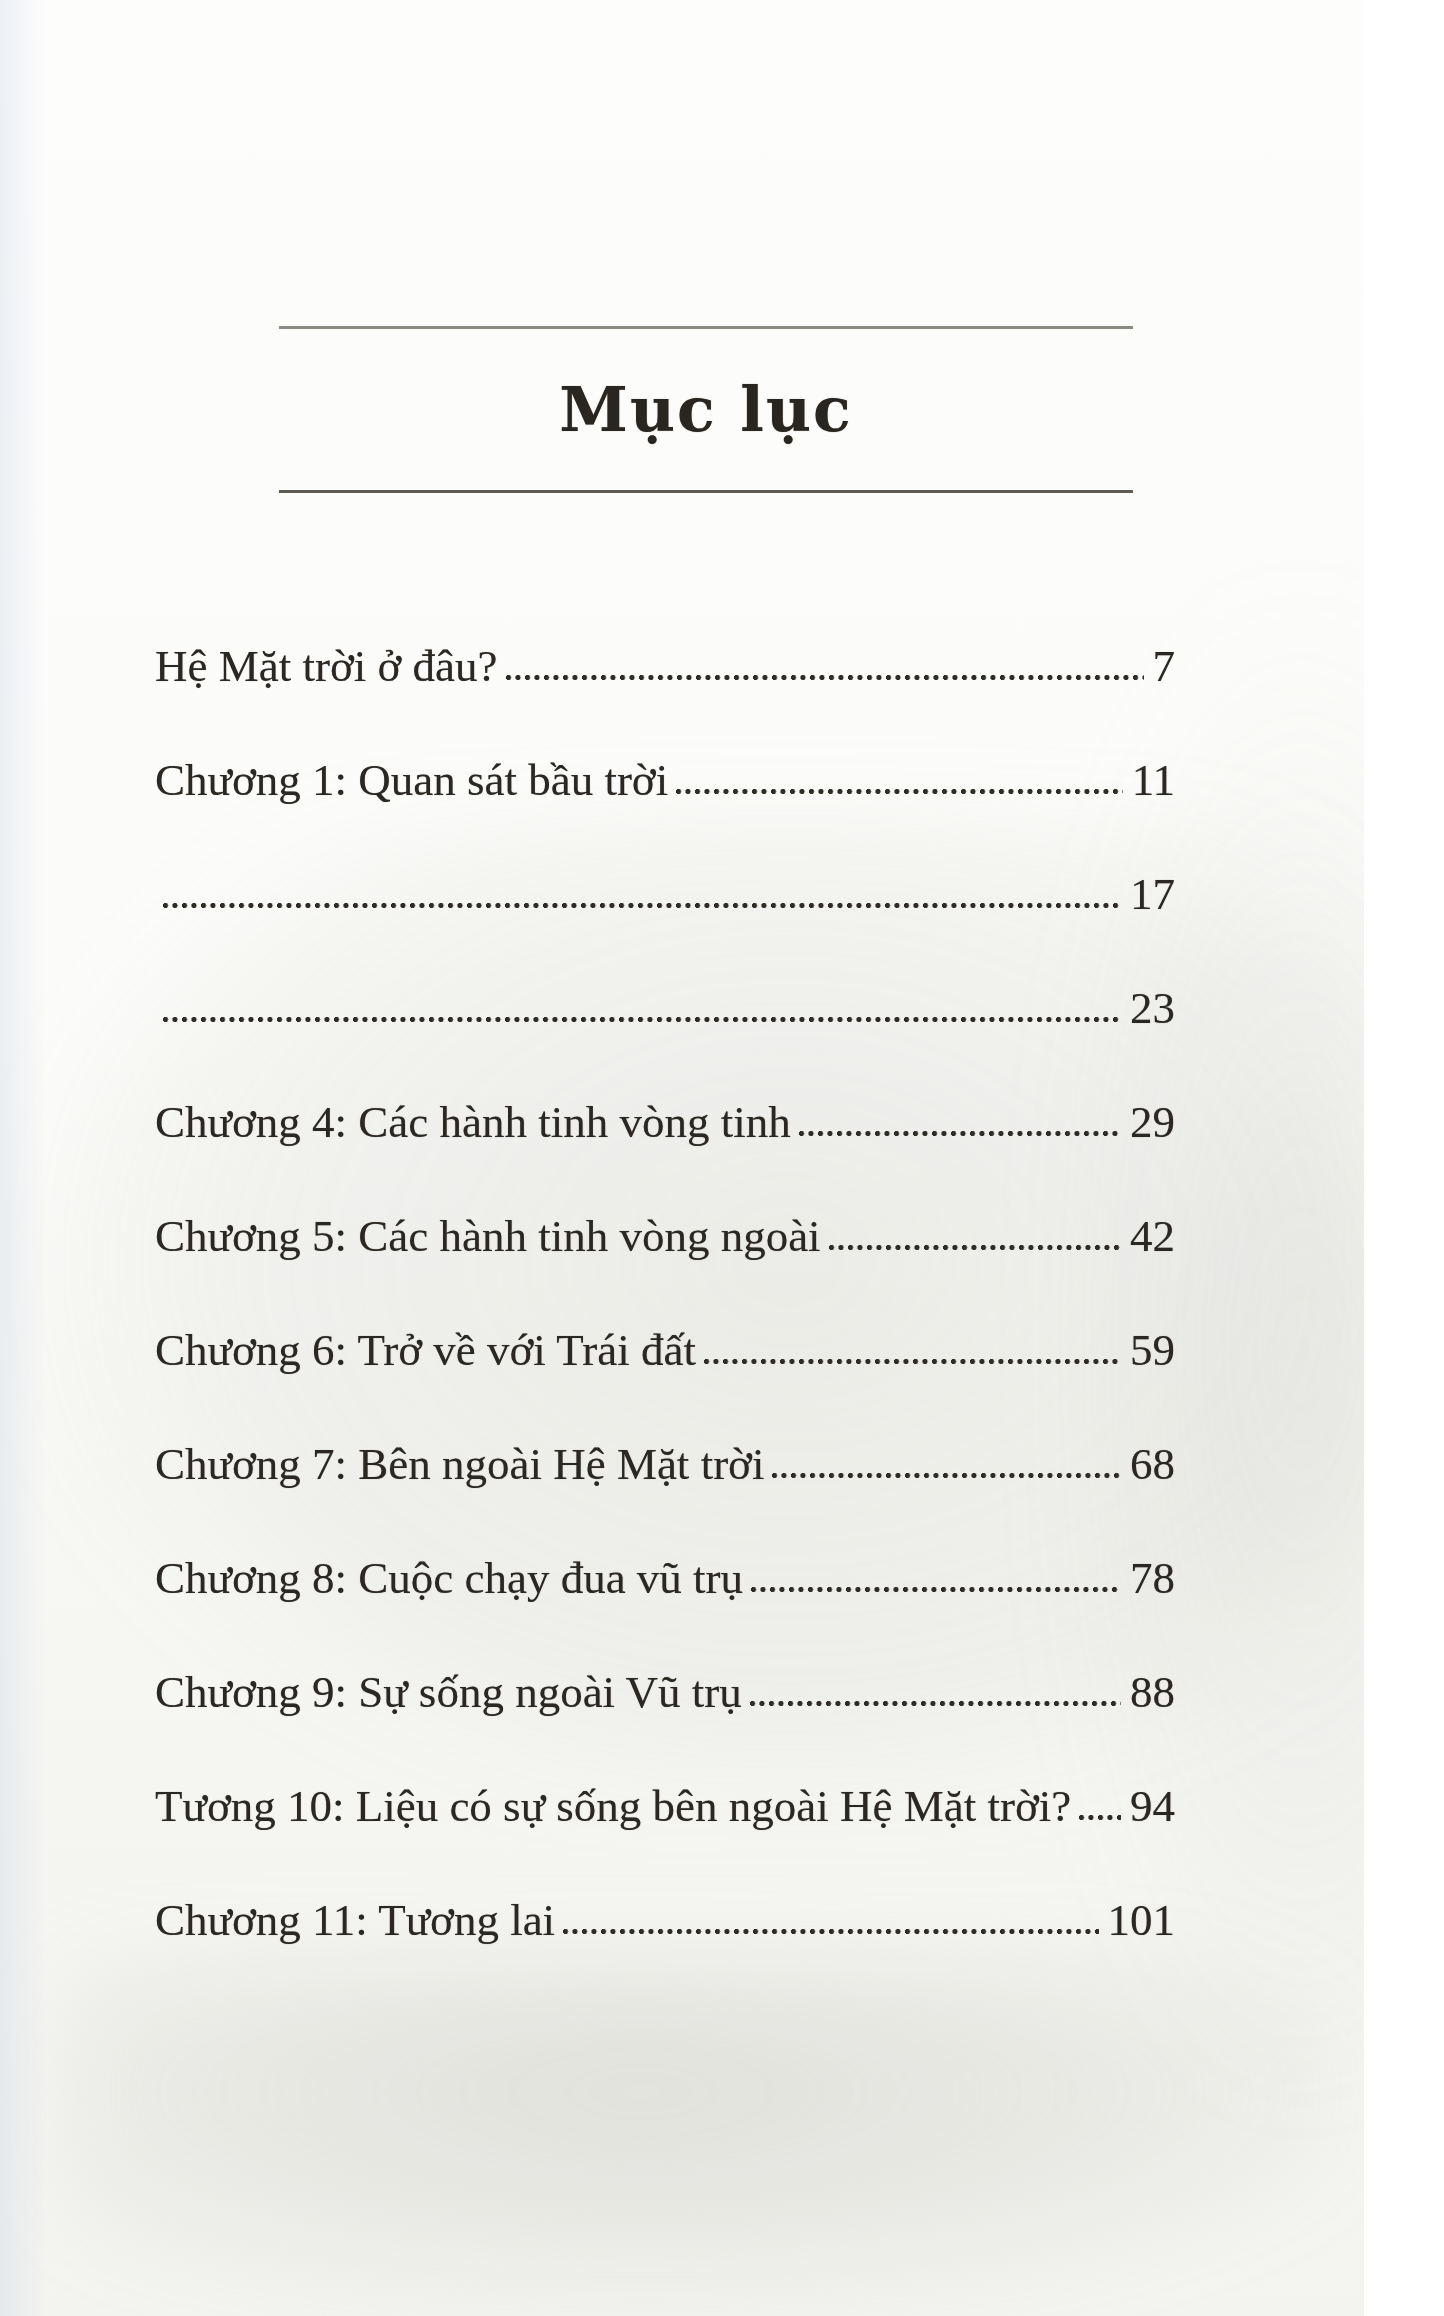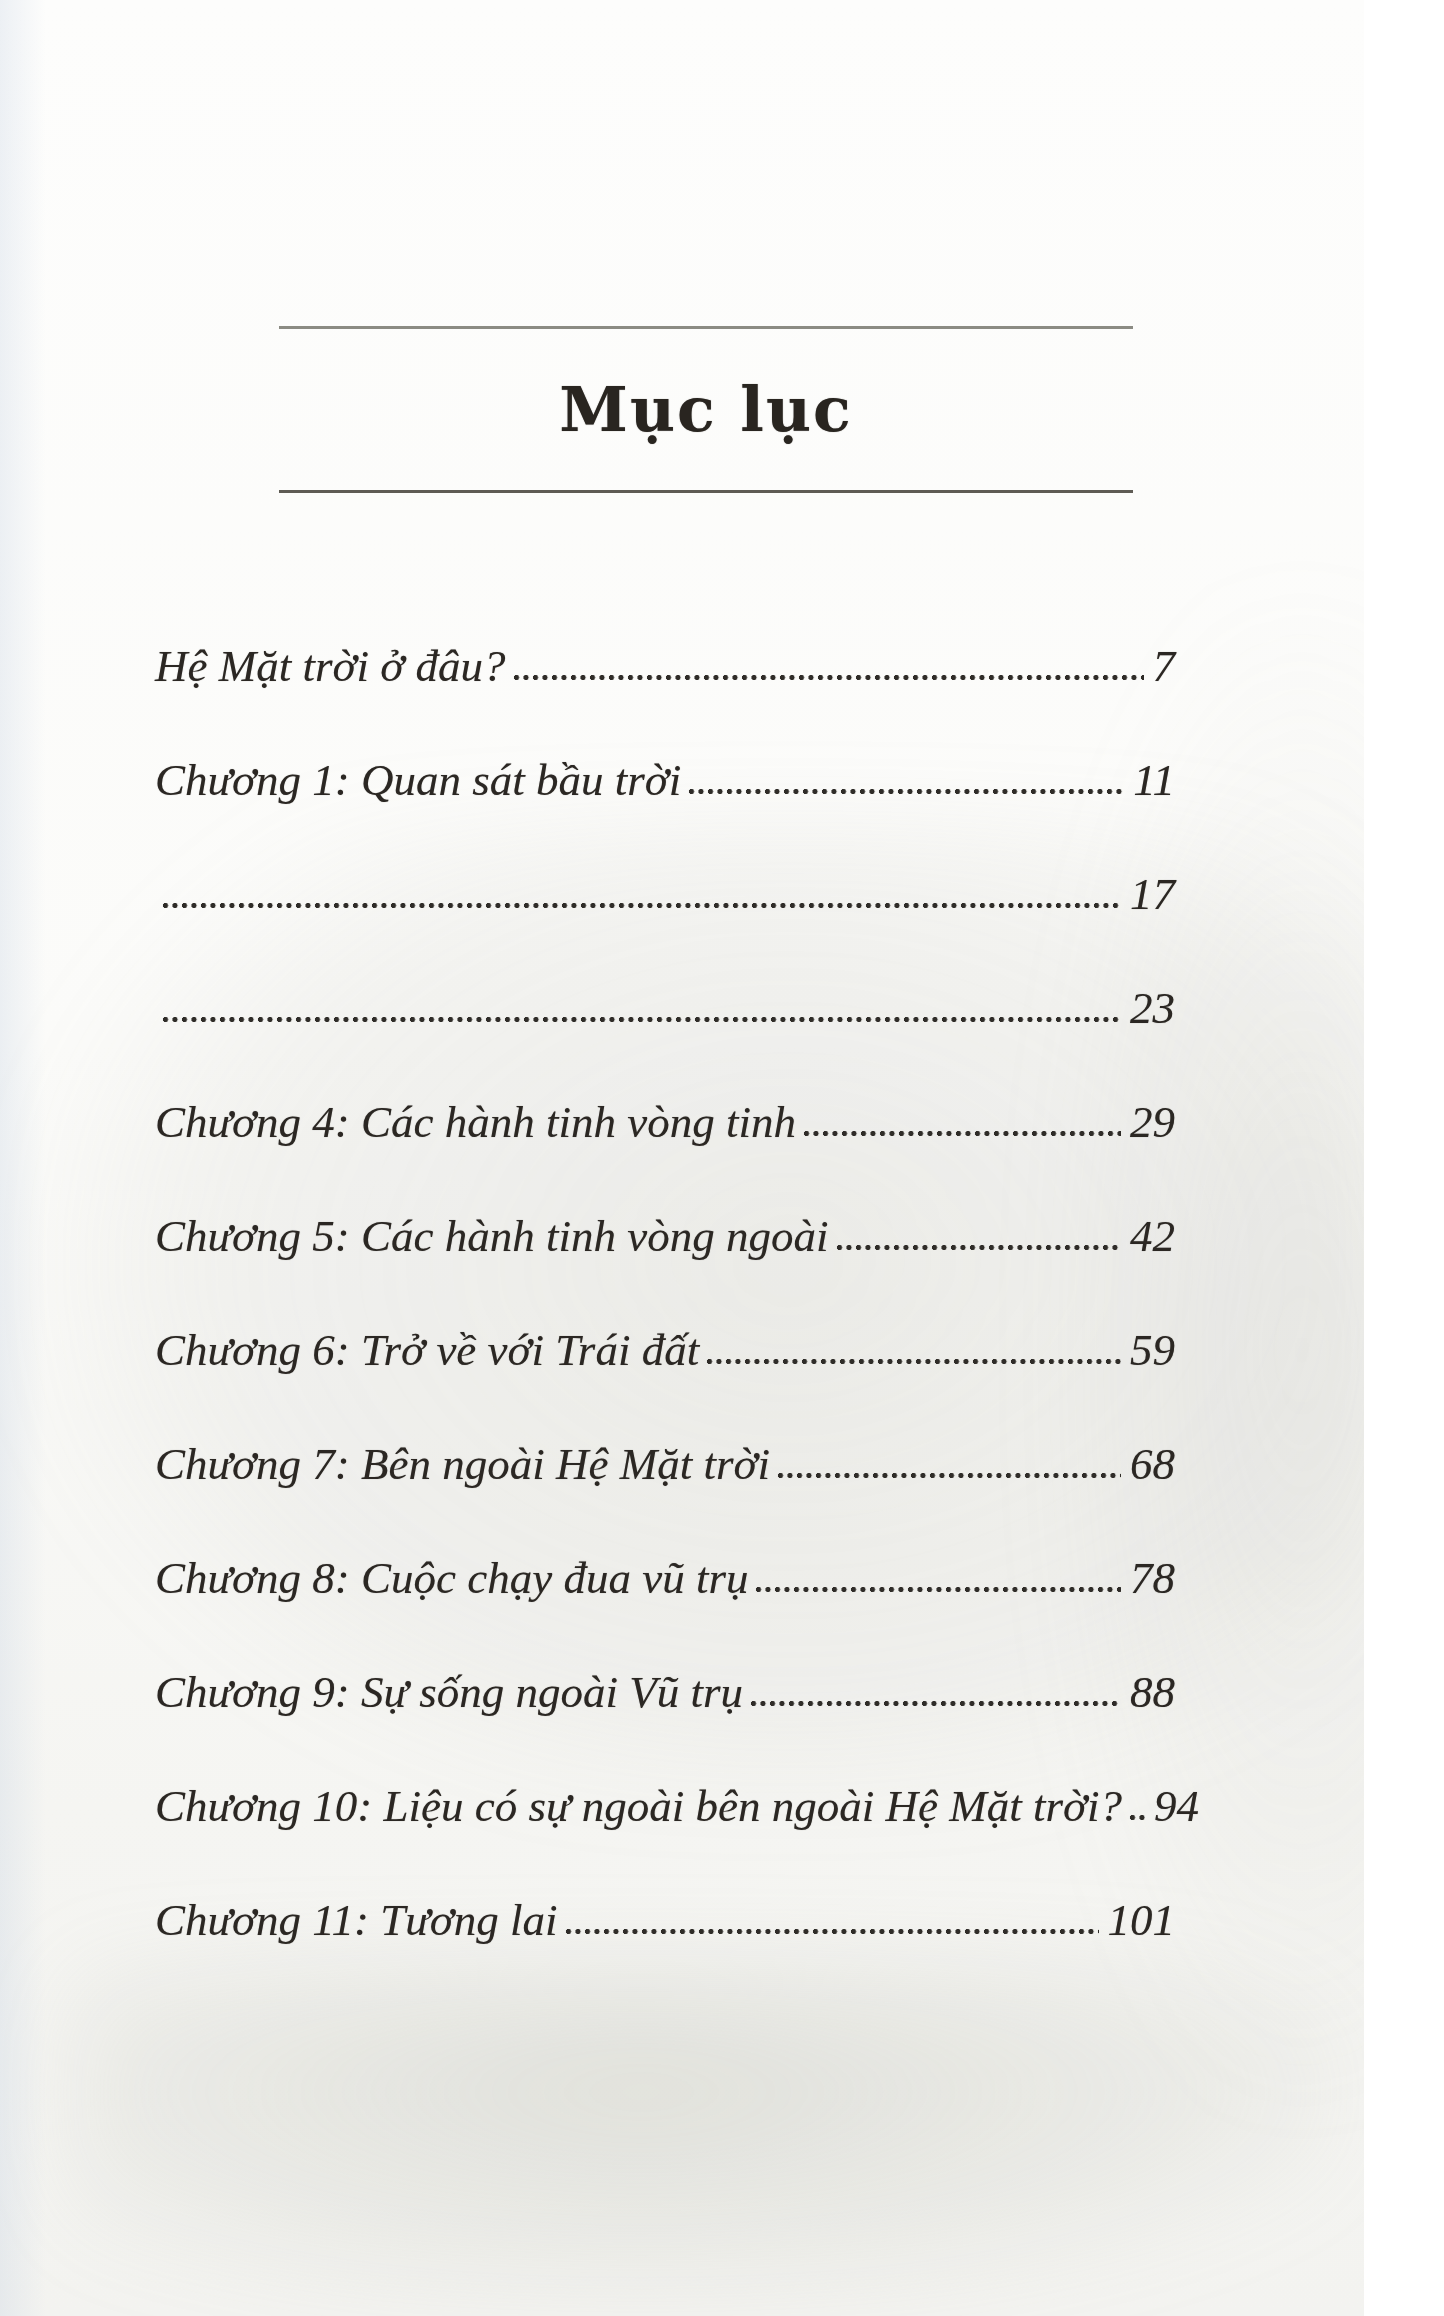--- a/index.html
+++ b/index.html
@@ -69,21 +69,20 @@
   .toc {
     position: absolute;
     left: 155px;
     right: 189px;
     top: 640px;
   }
   .toc-row {
     display: flex;
     align-items: baseline;
     height: 114px;
-    font-style: italic;
   }
   .toc-label {
     white-space: nowrap;
     font-size: 45px;
     color: #2b2723;
     text-shadow: 0 0 1px rgba(43,39,35,0.40);
   }
   .leader {
     flex: 1 1 auto;
     min-width: 16px;
@@ -169,21 +168,21 @@
     <span class="toc-page">78</span>
   </div>
 
   <div class="toc-row">
     <span class="toc-label">Chương 9: Sự sống ngoài Vũ trụ</span>
     <span class="leader"></span>
     <span class="toc-page">88</span>
   </div>
 
   <div class="toc-row">
-    <span class="toc-label">Chương 10: Liệu có sự ngoài bên ngoài Hệ Mặt trời?</span>
+    <span class="toc-label">Tương 10: Liệu có sự sống bên ngoài Hệ Mặt trời?</span>
     <span class="leader"></span>
     <span class="toc-page">94</span>
   </div>
 
   <div class="toc-row">
     <span class="toc-label">Chương 11: Tương lai</span>
     <span class="leader"></span>
     <span class="toc-page">101</span>
   </div>
 </div>

